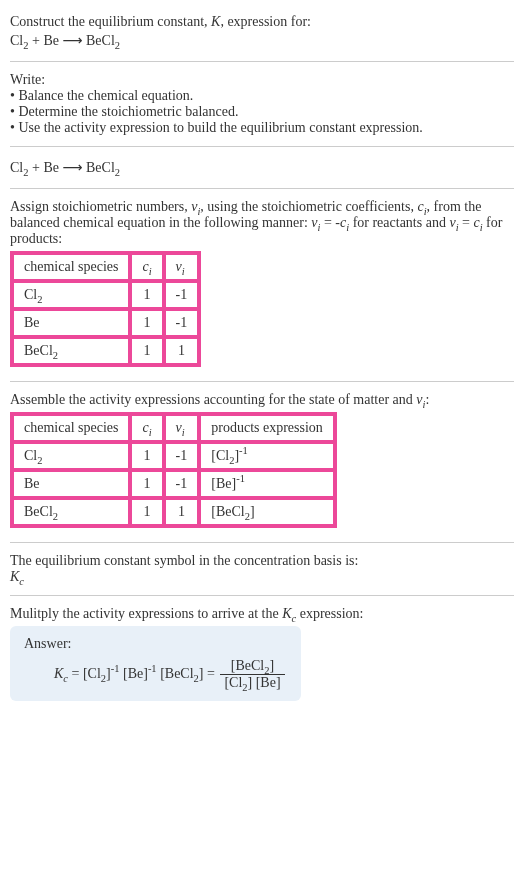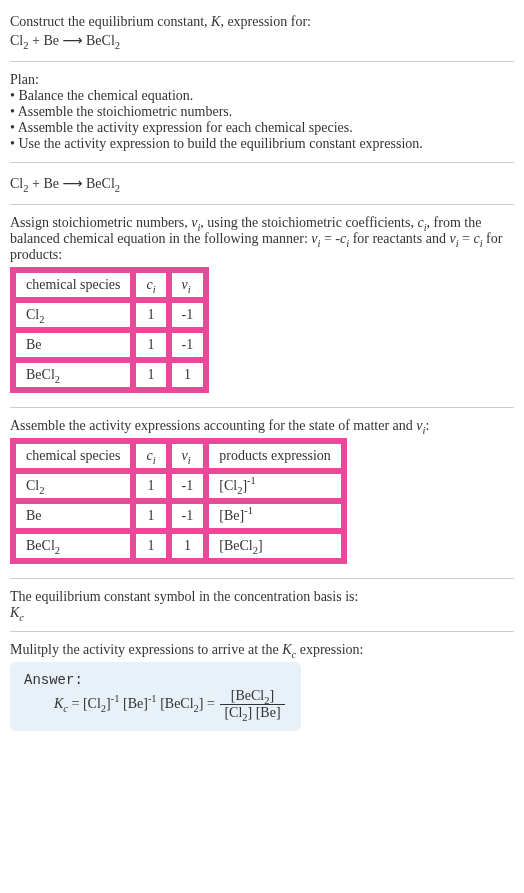--- a/index.html
+++ b/index.html
@@ -37,37 +37,37 @@
       line-height: 0;
     }
     .italic {
       font-style: italic;
     }
     table {
       border-collapse: collapse;
       margin: 4px 0;
     }
     td, th {
-      border: 6px solid #ec4899;
+      border: 4px solid #ec4899;
       padding: 4px 10px;
       text-align: left;
       font-weight: normal;
     }
     .center {
       text-align: center;
     }
     .answer-box {
       background: #e8f0f8;
       border-radius: 6px;
       padding: 10px 14px;
       display: inline-block;
       margin-top: 4px;
     }
     .answer-label {
-      font-family: Liberation Mono, monospace;
+      margin-bottom: 6px;
     }
     .frac {
       display: inline-block;
       vertical-align: middle;
       text-align: center;
       margin: 0 2px;
     }
     .frac .num {
       display: block;
       border-bottom: 1px solid #333;
@@ -88,24 +88,23 @@
 <body>
 
 <div class="section">
   <span>Construct the equilibrium constant, <span class="italic">K</span>, expression for:</span>
   <div class="equation">Cl<sub>2</sub> + Be ⟶ BeCl<sub>2</sub></div>
 </div>
 
 <div class="divider"></div>
 
 <div class="section">
-  <div>Plan:</div>
+  <div>Write:</div>
   <span class="plan-item">• Balance the chemical equation.</span>
-  <span class="plan-item">• Assemble the stoichiometric numbers.</span>
-  <span class="plan-item">• Assemble the activity expression for each chemical species.</span>
+  <span class="plan-item">• Determine the stoichiometric balanced.</span>
   <span class="plan-item">• Use the activity expression to build the equilibrium constant expression.</span>
 </div>
 
 <div class="divider"></div>
 
 <div class="section">
   <div class="equation">Cl<sub>2</sub> + Be ⟶ BeCl<sub>2</sub></div>
 </div>
 
 <div class="divider"></div>

